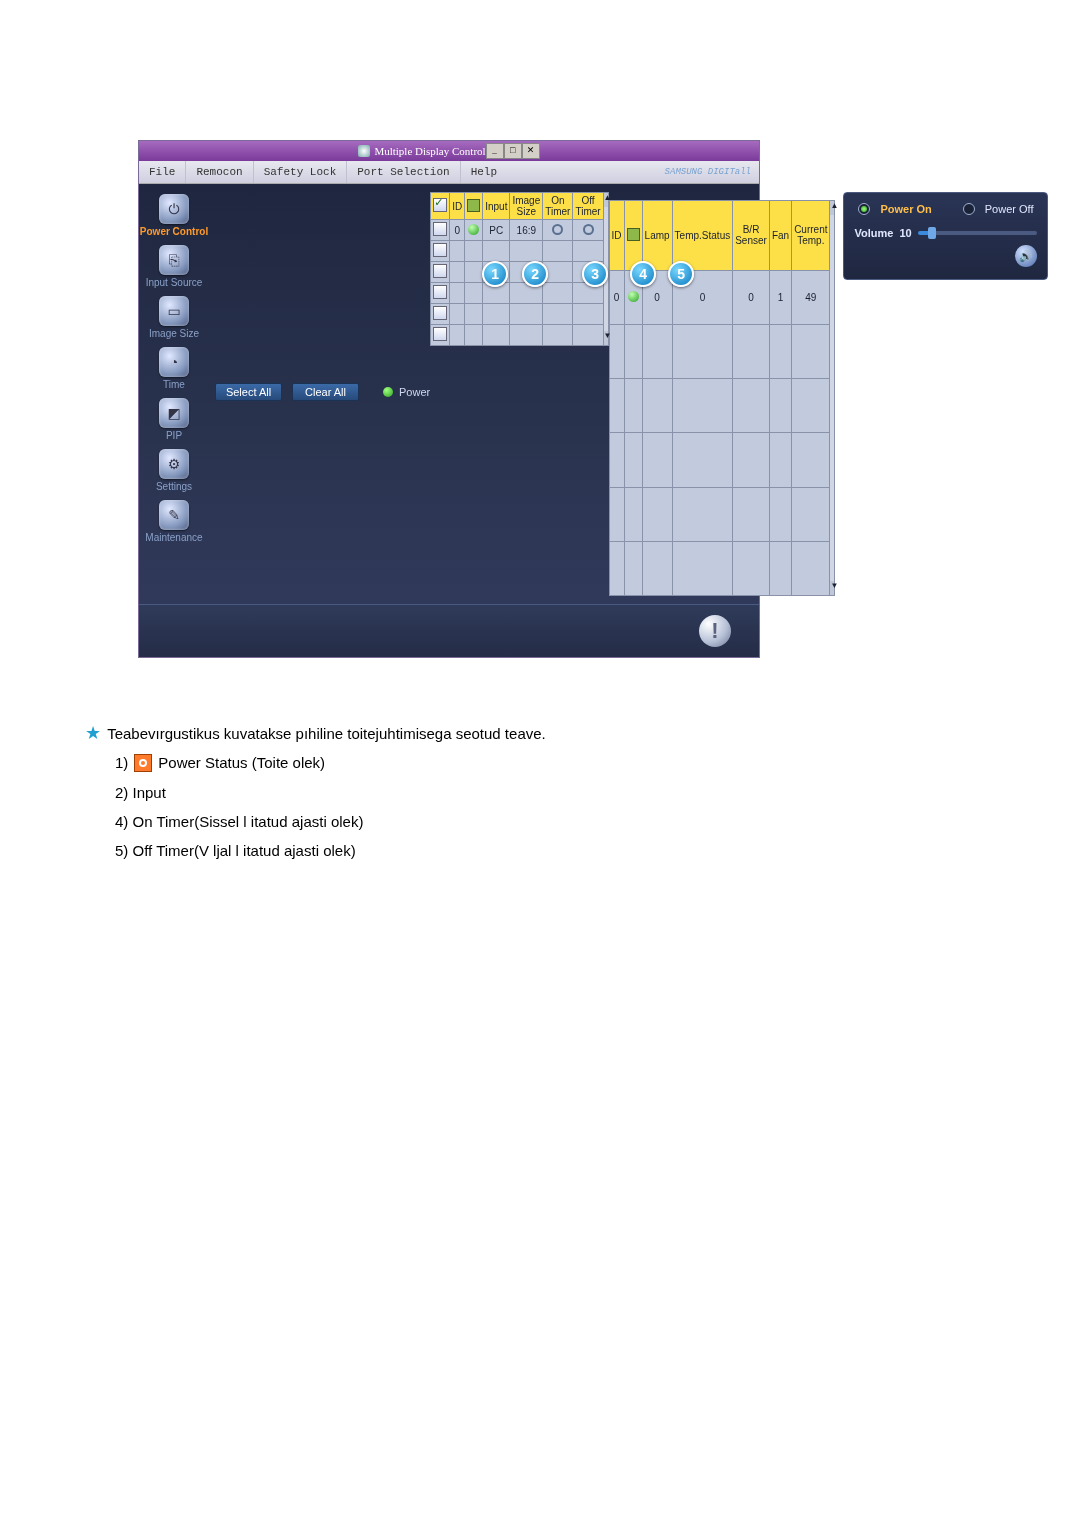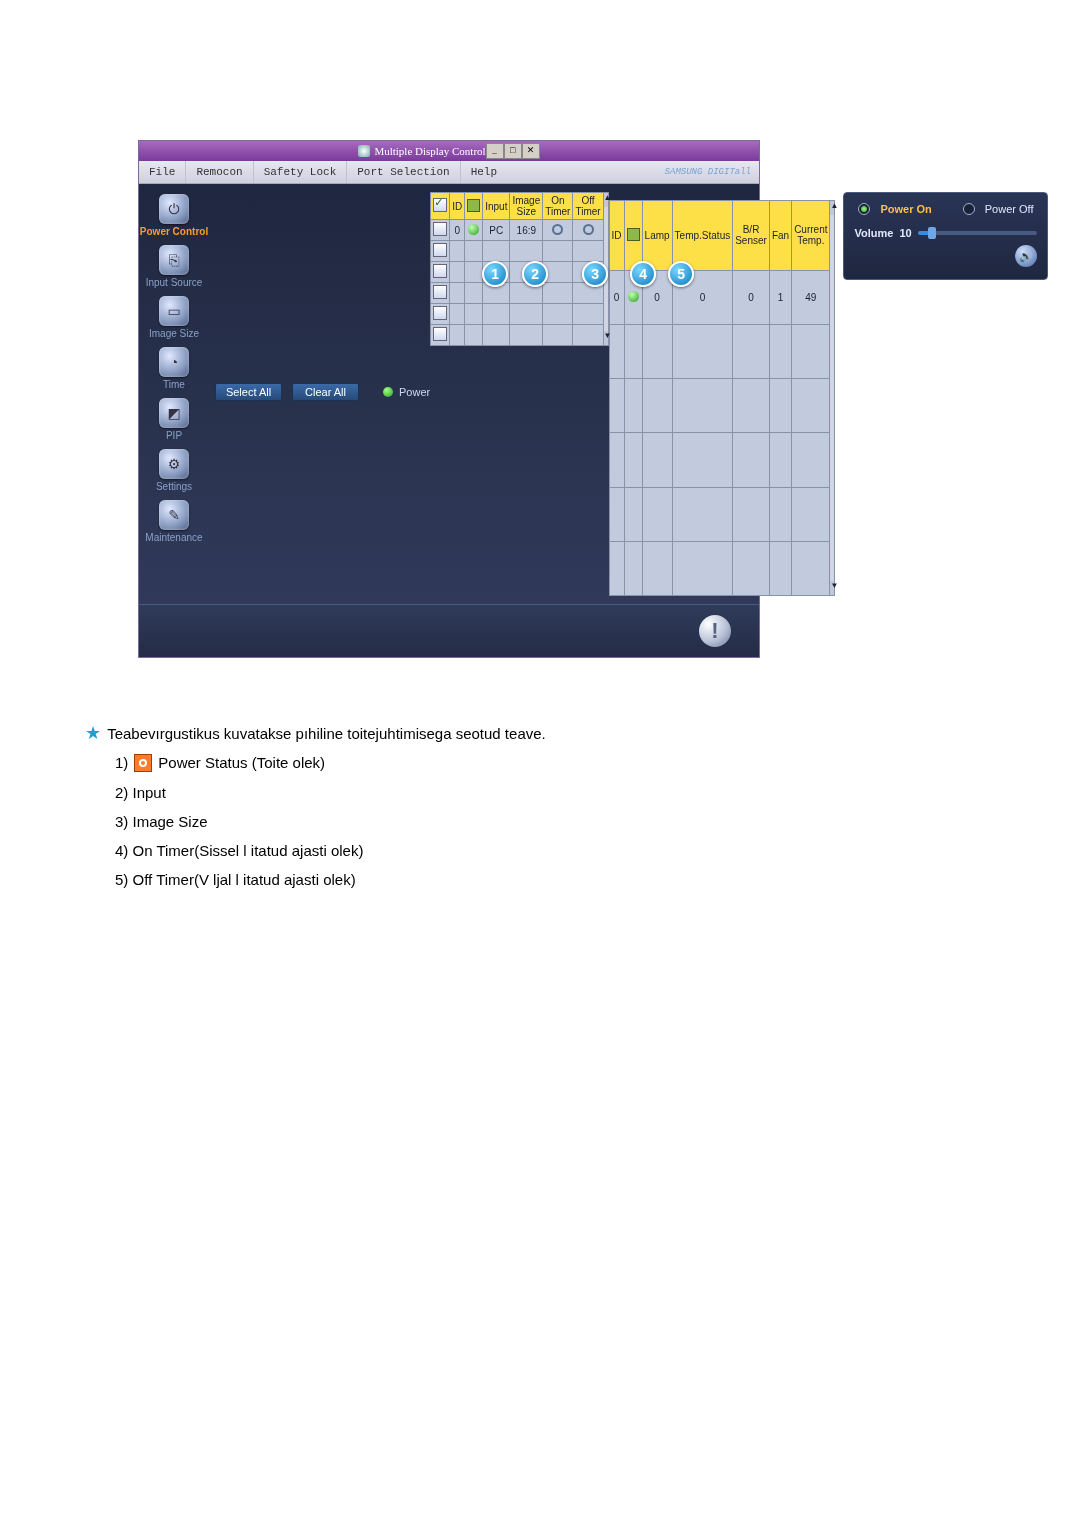--- a/index.html
+++ b/index.html
@@ -583,19 +583,18 @@
     </div>
     <div class="leg-list">
       <div class="leg-item">
         <span>1)</span>
         <span class="leg-icon">
             <span class="leg-icon-inner"></span>
           </span>
         <span>Power Status (Toite olek)</span>
       </div>
       <div class="leg-item">2) Input</div>
-      <div class="leg-item">3) Image Size</div>
       <div class="leg-item">4) On Timer(Sissel l itatud ajasti olek)</div>
       <div class="leg-item">5) Off Timer(V ljal l   itatud ajasti olek)</div>
     </div>
   </div>
 
 </div>
 
 </body></html>

